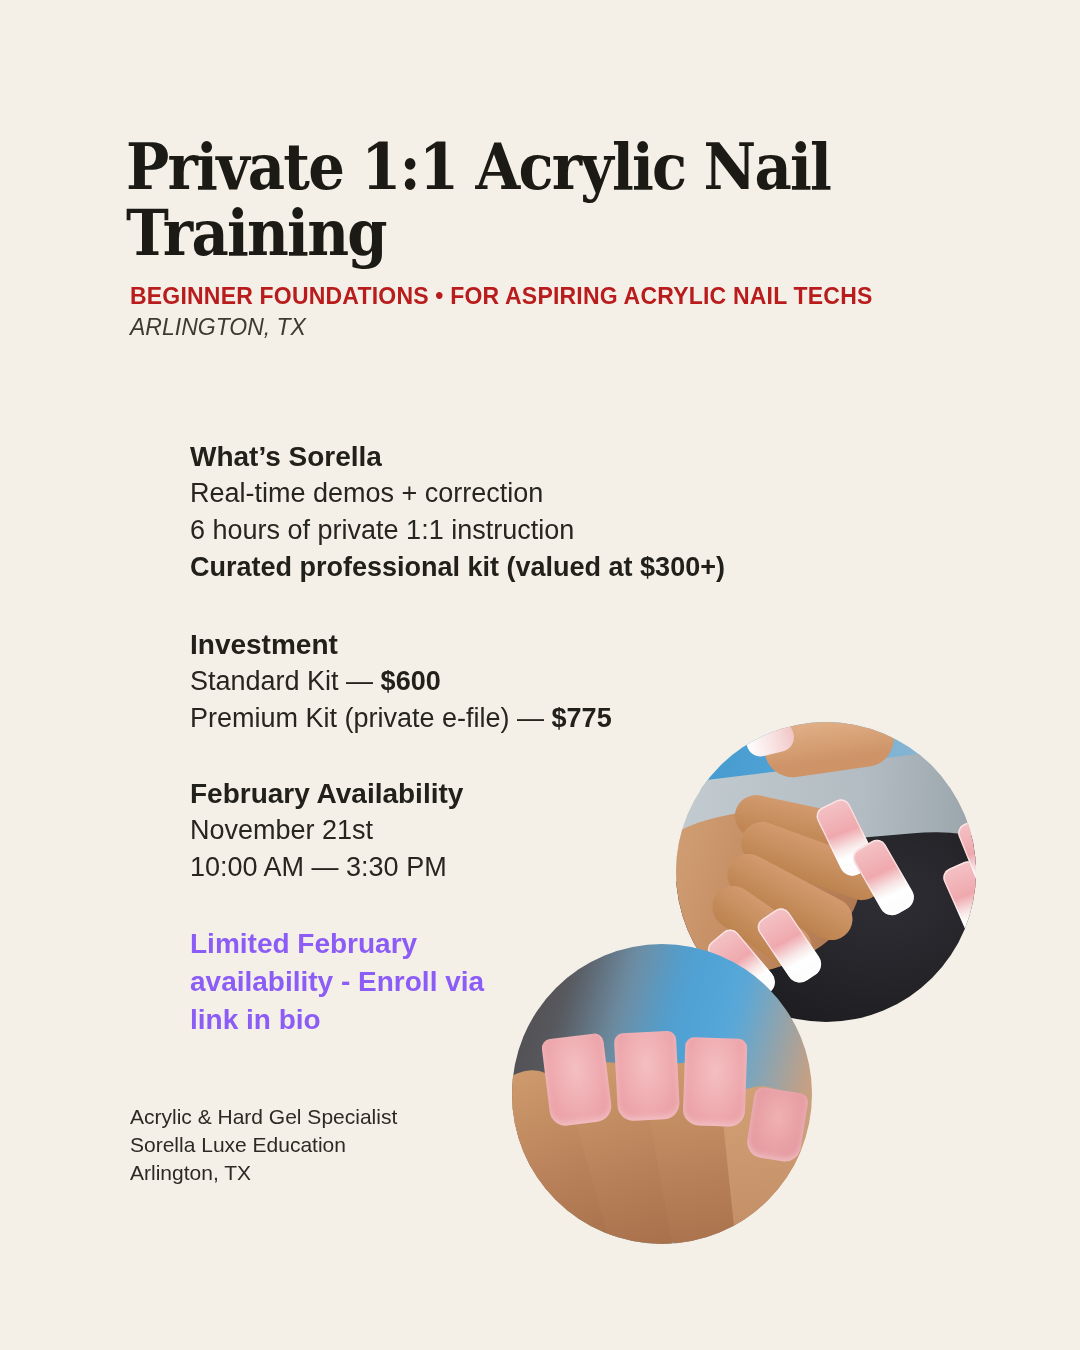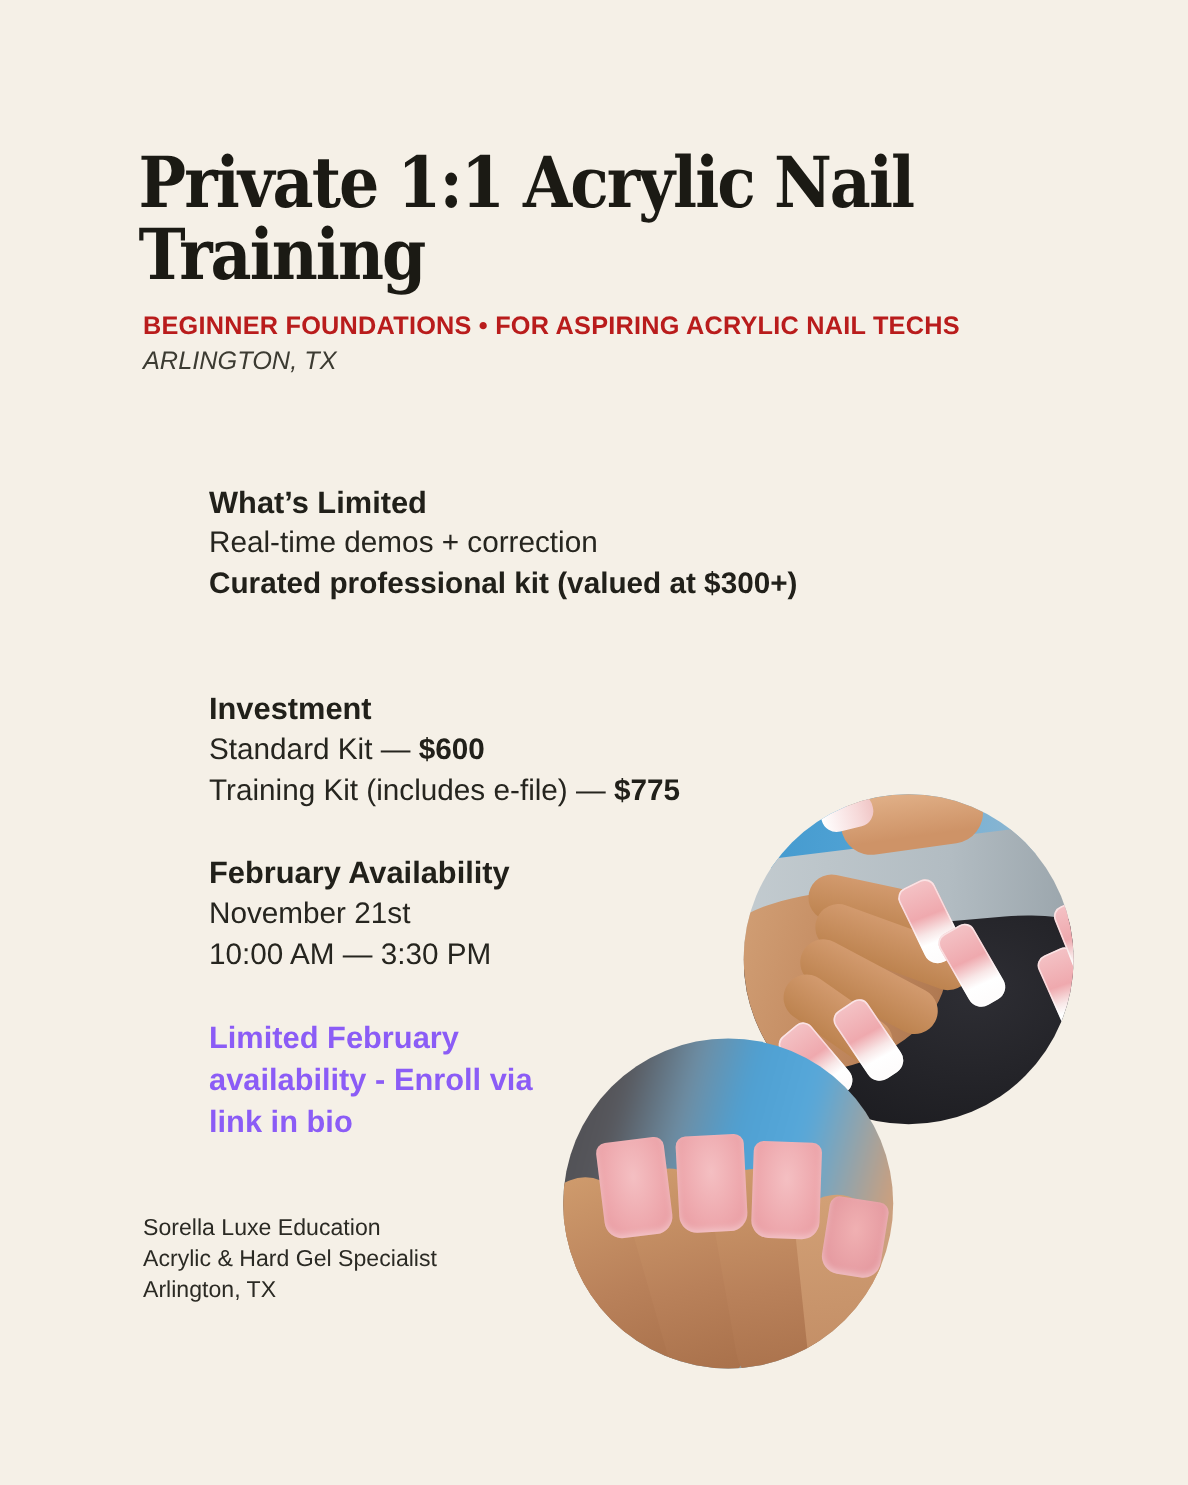--- a/index.html
+++ b/index.html
@@ -143,42 +143,43 @@
 <div class="poster">
 
   <h1 class="title">
     <span>Private 1:1 Acrylic Nail</span><br>
     <span>Training</span>
   </h1>
   <div class="subtitle">BEGINNER FOUNDATIONS • FOR ASPIRING ACRYLIC NAIL TECHS</div>
   <div class="location">ARLINGTON, TX</div>
 
   <div class="section sec-included">
-    <div class="sec-heading">What’s Limited</div>
+    <div class="sec-heading">What’s Sorella</div>
     <div>Real-time demos +  correction</div>
+    <div>6 hours of private 1:1 instruction</div>
     <div class="bold">Curated professional kit (valued at $300+)</div>
   </div>
 
   <div class="section sec-investment">
     <div class="sec-heading">Investment</div>
     <div><span>Standard Kit — </span><span class="bold">$600</span></div>
-    <div><span>Training Kit (includes e-file) — </span><span class="bold">$775</span></div>
+    <div><span>Premium Kit (private e-file) — </span><span class="bold">$775</span></div>
   </div>
 
   <div class="section sec-availability">
     <div class="sec-heading">February Availability</div>
     <div>November 21st</div>
     <div>10:00 AM — 3:30 PM</div>
   </div>
 
   <div class="section sec-cta">Limited February availability - Enroll via link in bio</div>
 
   <div class="footer">
+    <div>Acrylic &amp; Hard Gel Specialist</div>
     <div>Sorella Luxe Education</div>
-    <div>Acrylic &amp; Hard Gel Specialist</div>
     <div>Arlington, TX</div>
   </div>
 
   <div class="photo photo-top">
     <div class="tc-sky"></div>
     <div class="tc-table"></div>
     <div class="tc-mat"></div>
     <div class="tc-thumb"></div>
     <div class="tc-thumbnail"></div>
     <div class="tc-palm"></div>

